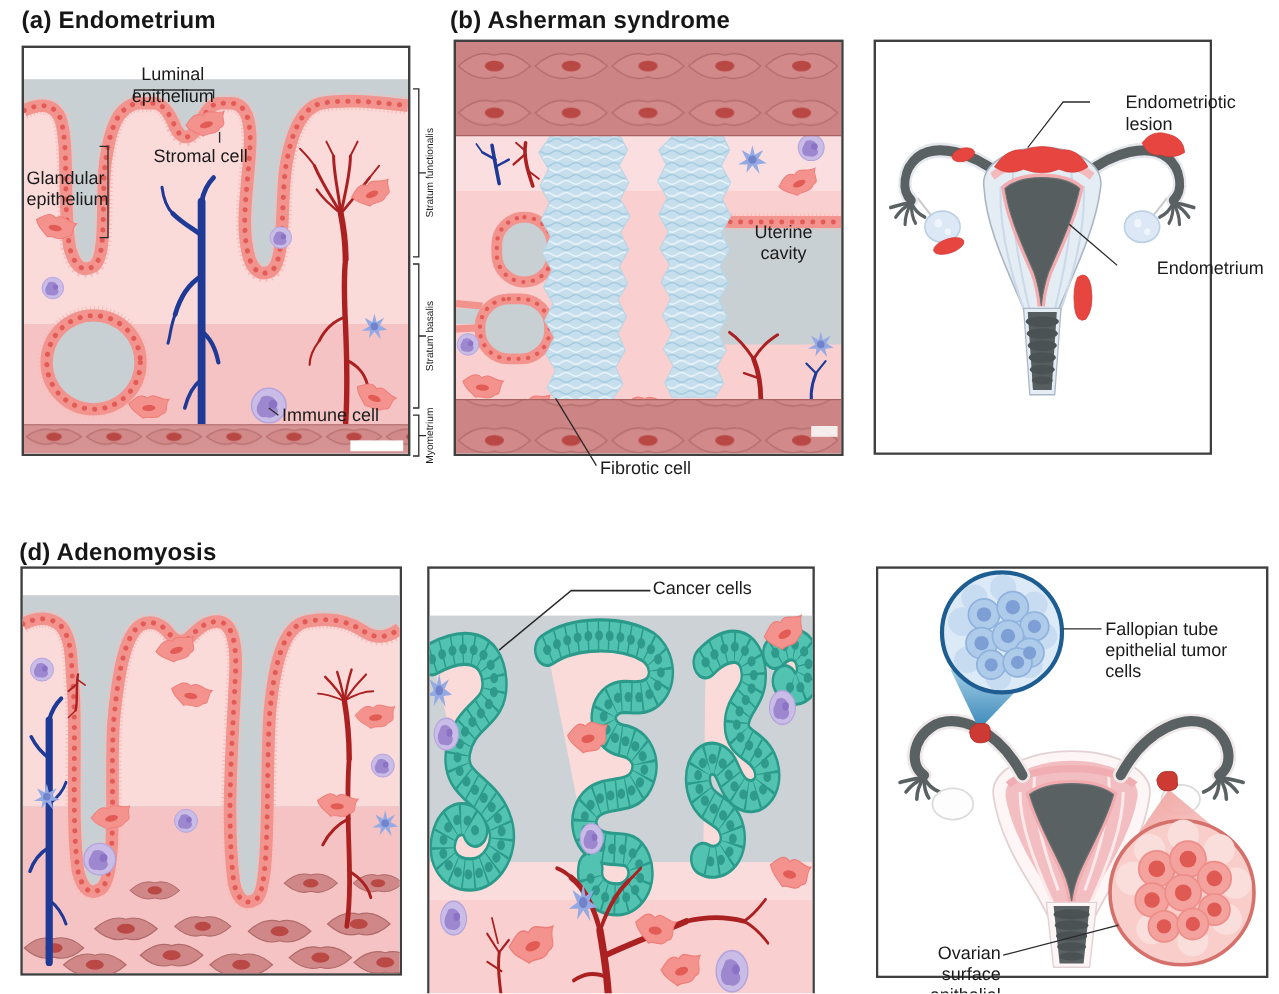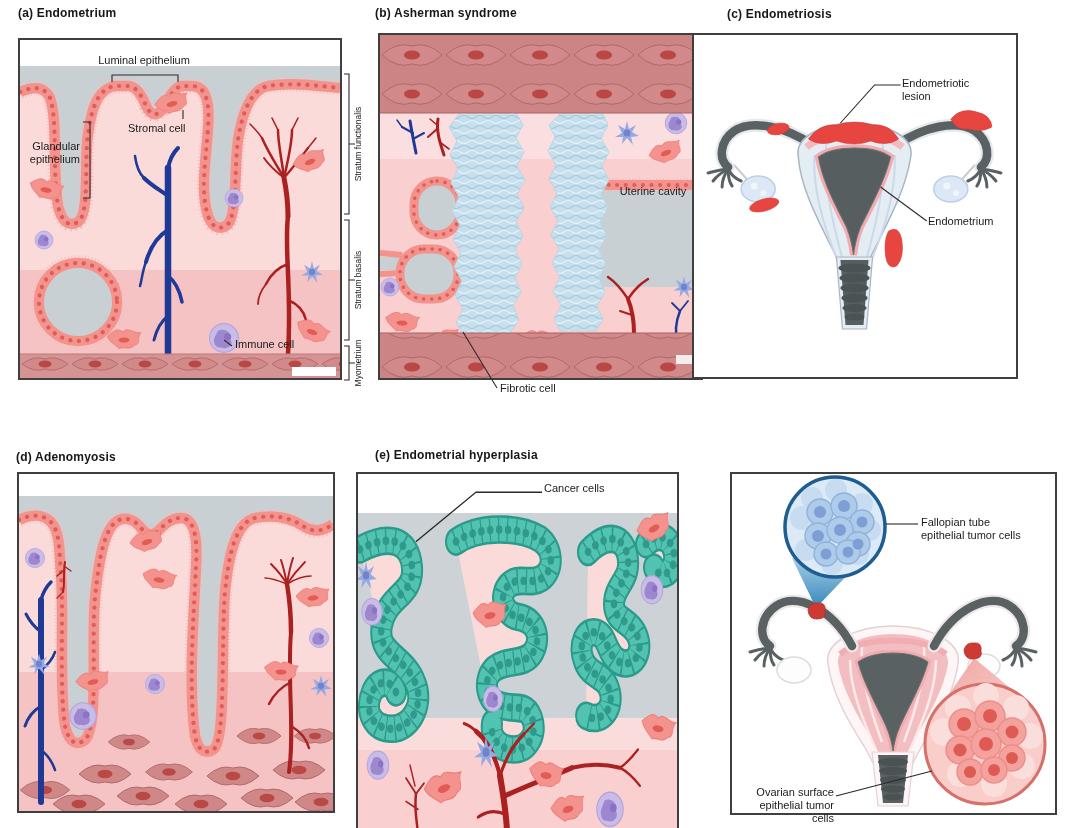--- a/index.html
+++ b/index.html
@@ -1,21 +1,21 @@
 <!DOCTYPE html>
 <html><head>
 <meta charset="utf-8">
 <style>
   html,body{margin:0;padding:0;background:#ffffff;}
   body{width:1066px;height:828px;position:relative;font-family:"Liberation Sans",sans-serif;}
   .fig{position:absolute;left:0;top:0;width:1066px;height:828px;background:#fff;overflow:hidden;}
-  .ptitle{position:absolute;font-size:12px;font-weight:600;color:#161616;letter-spacing:.2px;white-space:nowrap;}
+  .ptitle{position:absolute;font-size:20px;font-weight:600;color:#161616;letter-spacing:.2px;white-space:nowrap;}
   .frame{position:absolute;border:2px solid #3f3f3f;background:#fff;box-sizing:border-box;}
   .frame svg{display:block;width:100%;height:100%;}
-  .lbl{position:absolute;font-size:11px;color:#1b1b1b;line-height:1.18;}
+  .lbl{position:absolute;font-size:15px;color:#1b1b1b;line-height:1.18;}
   .vlabel{position:absolute;font-size:8.5px;color:#1b1b1b;white-space:nowrap;text-align:center;transform:rotate(-90deg);}
 </style>
 </head>
 <body>
 
 <div class="fig">
 
 <svg width="0" height="0" style="position:absolute" aria-hidden="true">
   <defs>
     <g id="sc">
@@ -219,22 +219,21 @@
     <line x1="0" y1="298" x2="321" y2="298" stroke="#a96262" stroke-width="1.2"></line>
     <rect x="296" y="320" width="22" height="9" fill="#ffffff" opacity="0.85"></rect>
   </svg>
   <div class="lbl" style="left:228px;top:150px;width:90px;text-align:center">Uterine cavity</div>
 </div>
 <svg style="position:absolute;left:455px;top:325px;z-index:5" width="60" height="70">
   <line x1="8" y1="7" x2="42" y2="63" stroke="#2a2a2a" stroke-width="1.1"></line>
 </svg>
 <div class="lbl" style="left:500px;top:382px">Fibrotic cell</div>
 
-<div class="ptitle" style="left:727px;top:7px">(c) Endometriosis</div>
-<div class="frame" style="left:692px;top:33px;width:326px;height:346px">
+<div class="frame" style="left:728px;top:33px;width:282px;height:346px">
   <svg viewBox="0 0 321 342" preserveAspectRatio="none">
     <rect width="321" height="342" fill="#ffffff"></rect>
     <g>
       <line x1="40" y1="130" x2="58" y2="150" stroke="#cccccc" stroke-width="2"></line>
       <line x1="280" y1="130" x2="262" y2="150" stroke="#cccccc" stroke-width="2"></line>
       <g fill="none" stroke-linecap="round">
         <path d="M118,110 C92,92 58,84 40,96 C26,106 24,124 34,132" stroke="#e5e9ee" stroke-width="13"></path>
         <path d="M202,110 C228,92 262,84 280,96 C294,106 296,124 286,132" stroke="#e5e9ee" stroke-width="13"></path>
         <path d="M118,110 C92,92 58,84 40,96 C26,106 24,124 34,132" stroke="#5a6162" stroke-width="8.5"></path>
         <path d="M202,110 C228,92 262,84 280,96 C294,106 296,124 286,132" stroke="#5a6162" stroke-width="8.5"></path>
@@ -354,21 +353,20 @@
     <g>
       <use href="#sc" transform="translate(128,68) rotate(-10)"></use>
       <use href="#sc" transform="translate(140,106) rotate(15)"></use>
       <use href="#sc" transform="translate(294,124)"></use>
       <use href="#sc" transform="translate(74,208) rotate(-5)"></use>
       <use href="#sc" transform="translate(262,198) rotate(10)"></use>
     </g>
   </svg>
 </div>
 
-<div class="ptitle" style="left:375px;top:448px">(e) Endometrial hyperplasia</div>
 <div class="frame" style="left:356px;top:472px;width:323px;height:442px">
   <svg viewBox="0 0 319 337" preserveAspectRatio="none">
     <rect width="319" height="337" fill="#ffffff"></rect>
     <rect y="30" width="319" height="158" fill="#ccd2d5"></rect>
     <rect y="188" width="319" height="24" fill="#fbdcdd"></rect>
     <rect y="212" width="319" height="84" fill="#f9cfcf"></rect>
     <g>
       <g fill="#fbdada">
         <path id="g1" d="M2,58 C30,46 52,50 54,72 C56,94 30,92 24,116 C18,140 48,140 58,162 C66,178 52,196 34,196 C14,196 6,182 14,168 C20,158 34,158 38,168"></path>
         <path id="g2" d="M98,52 C120,40 160,40 182,50 C196,58 196,74 184,80 C172,86 160,78 150,86 C140,94 146,108 160,110 C176,112 184,124 176,136 C168,148 148,142 136,150 C124,158 128,174 142,178 C156,182 168,176 174,188 C180,200 170,212 156,212 C142,212 132,204 134,192"></path>

